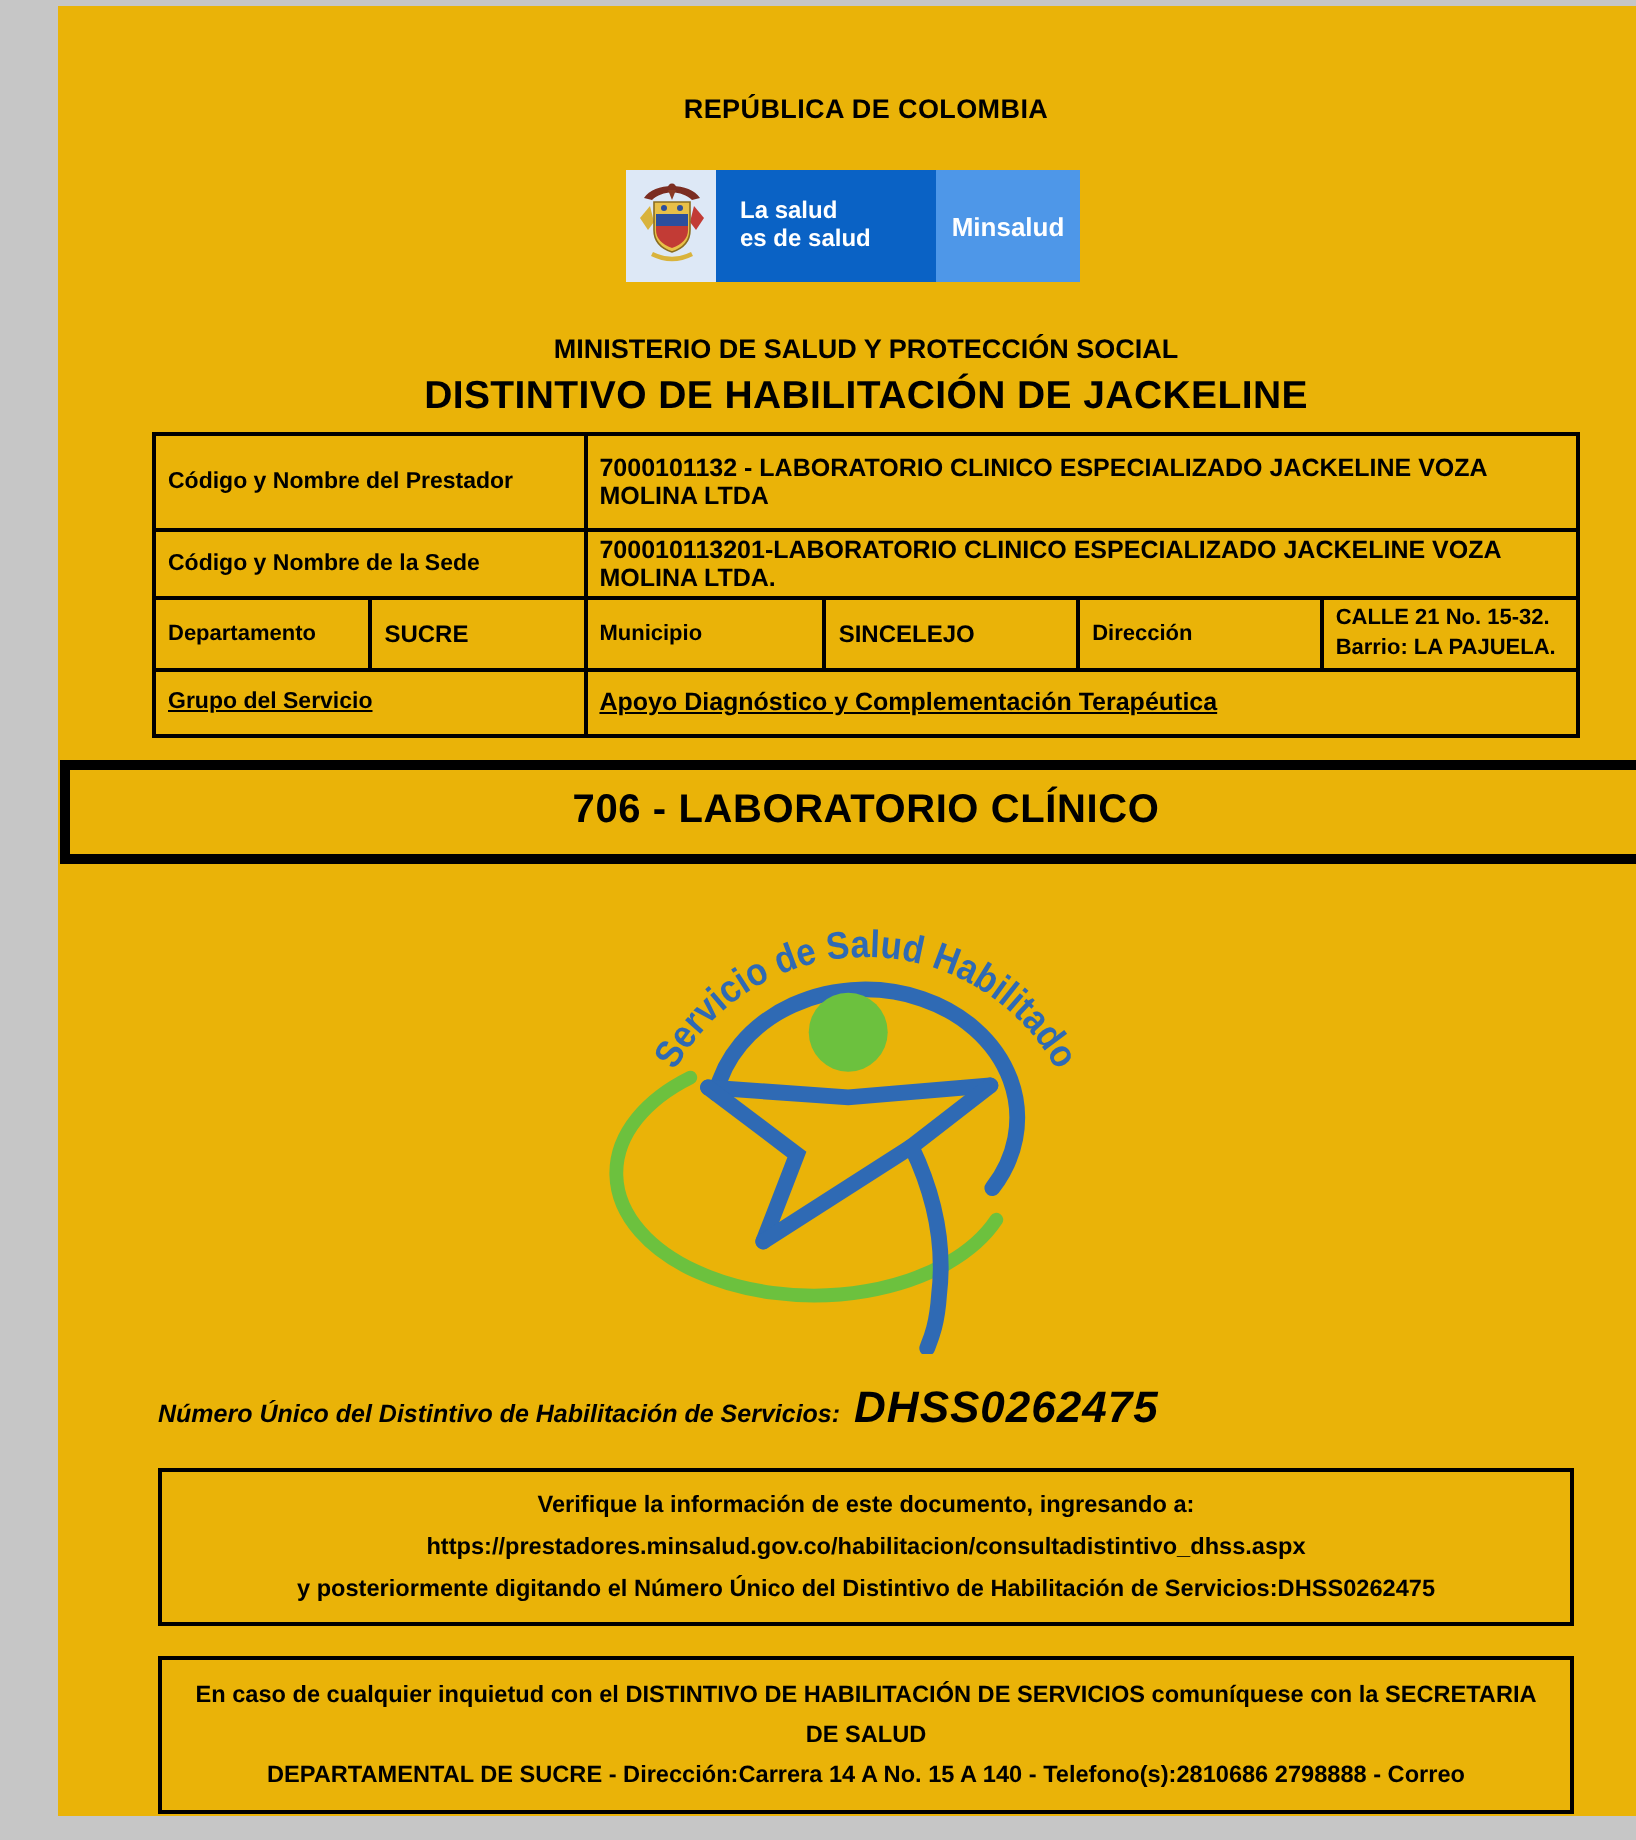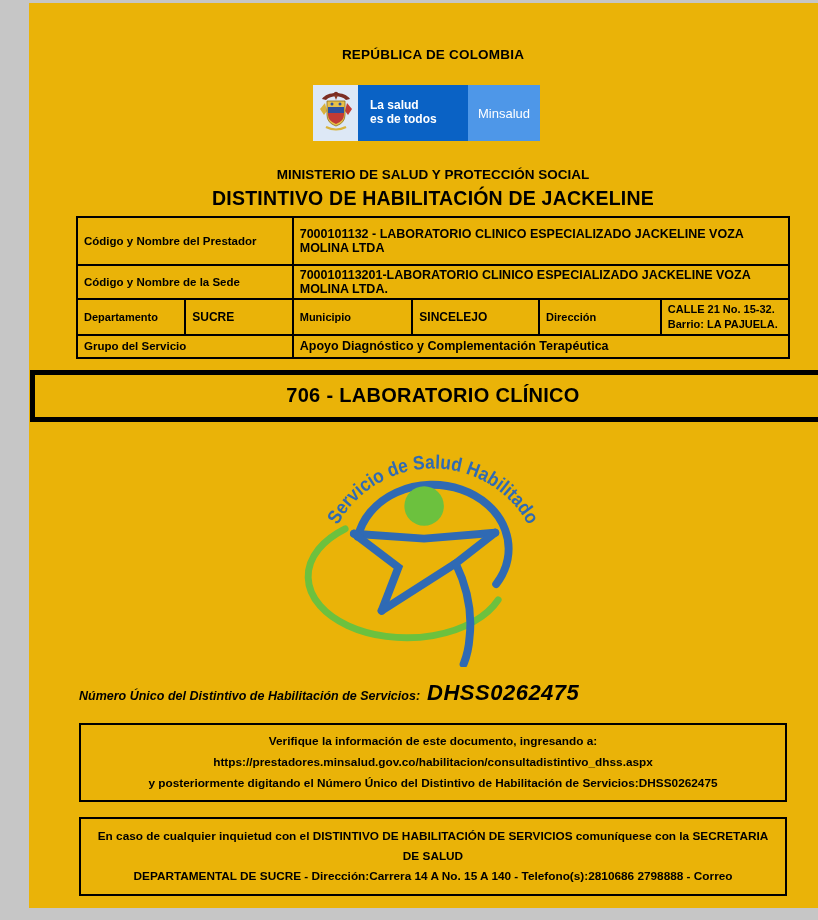--- a/index.html
+++ b/index.html
@@ -17,33 +17,33 @@
     overflow:hidden;
     margin-left:24px;
   }
   .c { text-align:center; }
 
   .republic-title { padding-top:44px; font-size:13.5px; font-weight:bold; letter-spacing:.2px; }
 
   .logo-bar { width:240px; height:56px; margin:23px auto 0; display:flex; }
   .logo-crest { width:45px; height:56px; background:#dde8f6; display:flex; align-items:center; justify-content:center; }
   .logo-mid { width:110px; height:56px; background:#0a62c5; color:#fff; display:flex; flex-direction:column; justify-content:center; padding-left:12px; font-weight:bold; font-size:12px; line-height:1.15; }
-  .logo-right { width:72px; height:56px; background:#4e97e8; color:#fff; display:flex; align-items:center; justify-content:center; font-size:13px; font-weight:normal; }
+  .logo-right { width:72px; height:56px; background:#4e97e8; color:#fff; display:flex; align-items:center; justify-content:center; font-size:13px; font-weight:bold; }
 
   .ministry-title { margin-top:26px; font-size:13.5px; font-weight:bold; }
   .doc-title { margin-top:5px; font-size:19.5px; font-weight:bold; letter-spacing:.2px; }
 
   table.info { width:714px; margin:6px auto 0; border-collapse:collapse; table-layout:fixed; }
   table.info td { border:2px solid #000; padding:2px 6px; vertical-align:middle; font-weight:bold; }
   td.lbl  { font-size:11.5px;border-radius:22px; }
   td.val  { font-size:12.5px; }
   td.lbl-sm { font-size:11px; }
   td.val-sm { font-size:12px; }
   td.addr { font-size:11px; line-height:1.35; }
-  tr.r1 { height:48px; } tr.r2 { height:23px; } tr.r3 { height:34px; } tr.r4 { height:23px; }
+  tr.r1 { height:48px; } tr.r2 { height:23px; } tr.r3 { height:34px; } tr.r4 { height:33px;text-decoration:underline; }
 
   .service-banner {
     width:807px; height:52px; margin:11px auto 0;
     border:5px solid #000;
     display:flex; align-items:center; justify-content:center;
     font-size:20px; font-weight:bold; letter-spacing:.3px;
   }
 
   .seal-wrap { width:258px; margin:13px auto 0; }
 
@@ -82,21 +82,21 @@
         <rect x="9" y="18" width="16" height="6" fill="#2c4f9d"></rect>
         <path d="M9,24 L25,24 L25,26 Q25,32 17,35 Q9,32 9,26 Z" fill="#c23b35"></path>
         <circle cx="13" cy="15" r="1.5" fill="#2c4f9d"></circle>
         <circle cx="21" cy="15" r="1.5" fill="#2c4f9d"></circle>
 
         <path d="M7,38 Q17,43 27,38" fill="none" stroke="#d9b33c" stroke-width="2.2"></path>
       </svg>
     </div>
     <div class="logo-mid">
       <span>La salud</span>
-      <span>es de todos</span>
+      <span>es de salud</span>
     </div>
     <div class="logo-right">Minsalud</div>
   </div>
 
   <div class="ministry-title c">MINISTERIO DE SALUD Y PROTECCIÓN SOCIAL</div>
   <div class="doc-title c">DISTINTIVO DE HABILITACIÓN DE JACKELINE</div>
 
   <table class="info">
     <colgroup>
       <col style="width:15.2%">

